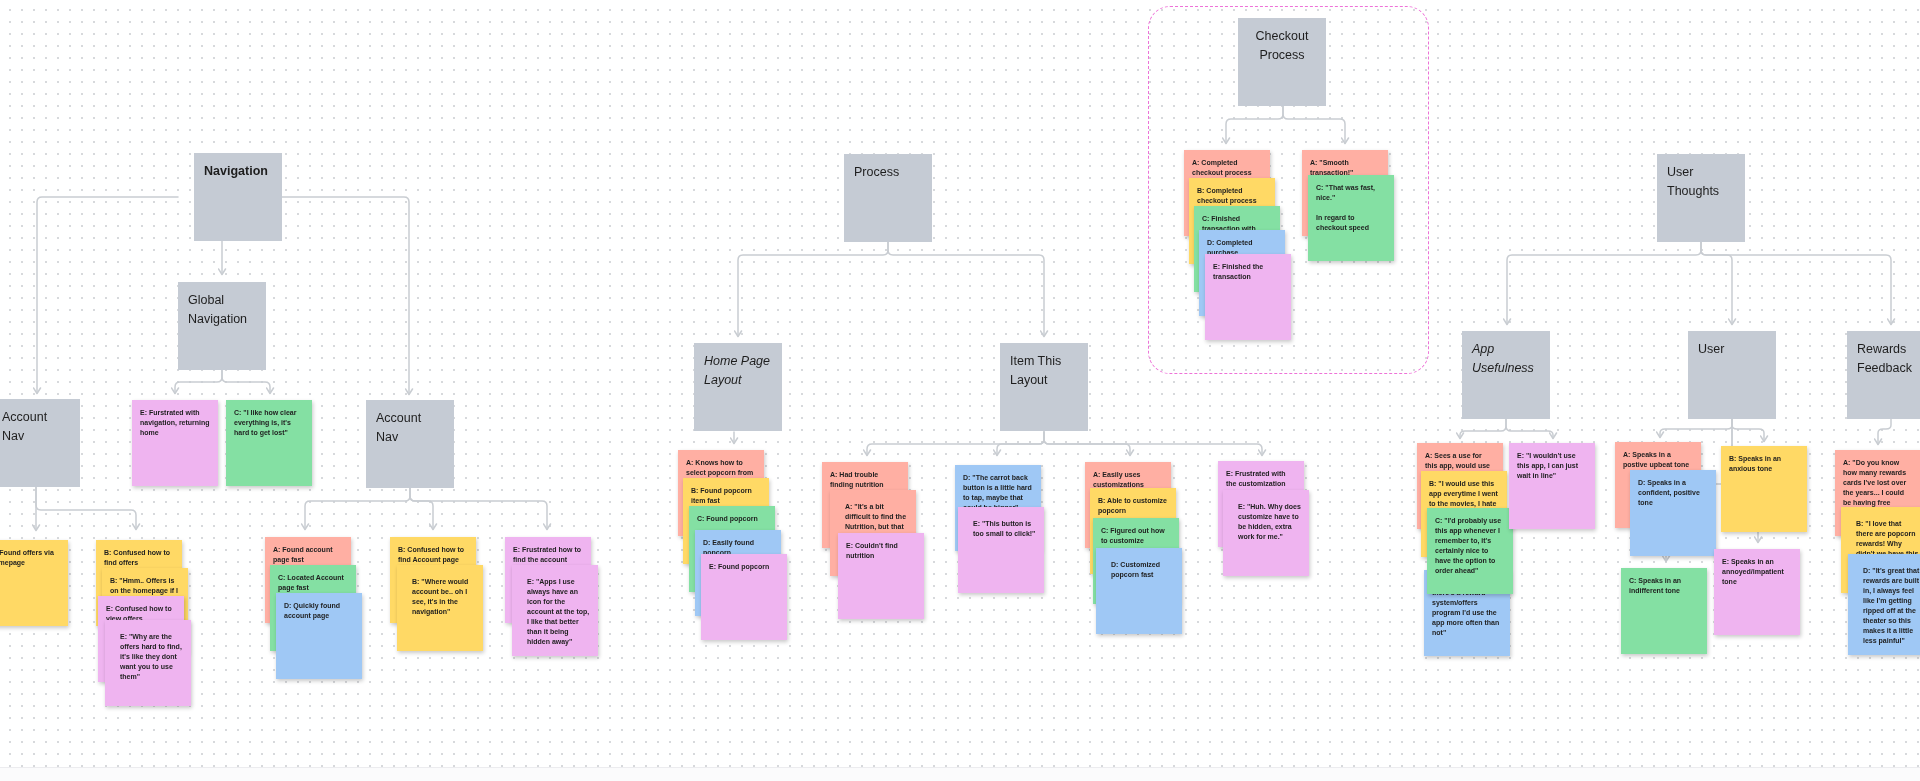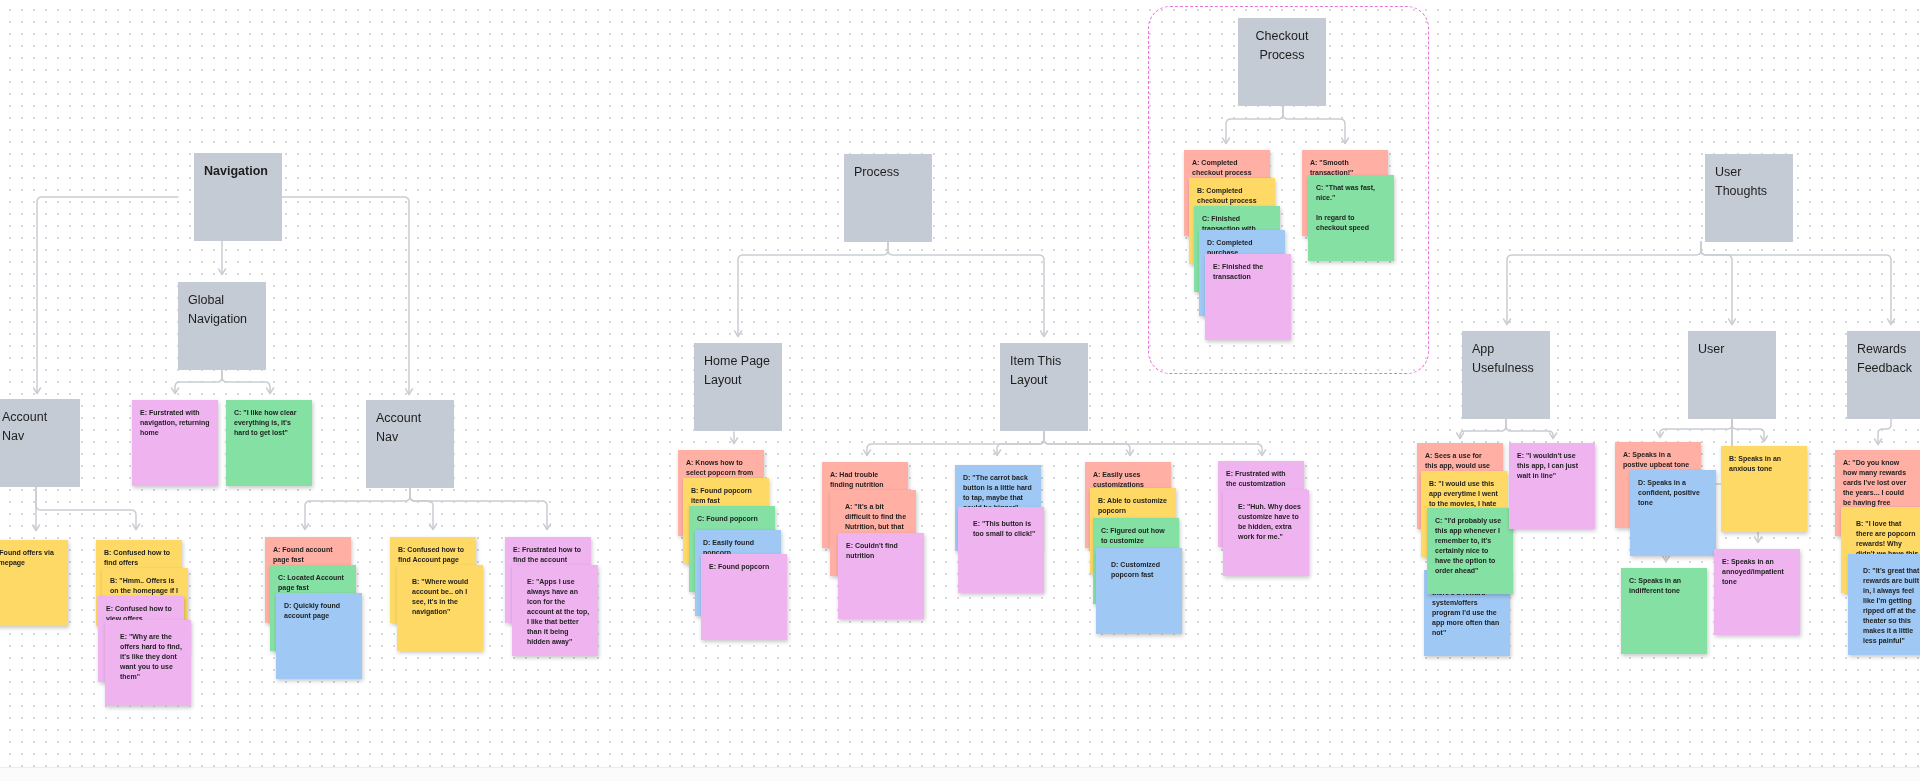--- a/index.html
+++ b/index.html
@@ -85,25 +85,25 @@
         <path d="M1732,419 L1732,474 Q1732,479 1737,479 L1753,479 Q1758,479 1758,484 L1758,542" fill="none" stroke="#C9CDD2" stroke-width="1.5" stroke-linecap="round" marker-end="url(#arrowhead)"></path>
         <path d="M1891,419 L1891,425 Q1891,429 1886,429 L1883,429 Q1878,429 1878,433 L1878,444" fill="none" stroke="#C9CDD2" stroke-width="1.5" stroke-linecap="round" marker-end="url(#arrowhead)"></path>
       </g>
   </svg>
   <div id="node-layer">
       <div class="node" style="left: 194px; top: 153px; font-weight: bold;"><span>Navigation</span></div>
       <div class="node" style="left: 178px; top: 282px;"><span>Global Navigation</span></div>
       <div class="node" style="left: -8px; top: 399px;"><span>Account Nav</span></div>
       <div class="node" style="left: 366px; top: 400px;"><span>Account Nav</span></div>
       <div class="node" style="left: 844px; top: 154px;"><span>Process</span></div>
-      <div class="node" style="left: 694px; top: 343px;"><span>Home Page Layout</span></div>
+      <div class="node" style="left: 694px; top: 343px; font-style: italic;"><span>Home Page Layout</span></div>
       <div class="node" style="left: 1000px; top: 343px;"><span>Item This Layout</span></div>
       <div class="node" style="left: 1238px; top: 18px; text-align: center;"><span>Checkout Process</span></div>
-      <div class="node" style="left: 1657px; top: 154px; margin-left: 48px;"><span>User Thoughts</span></div>
-      <div class="node" style="left: 1462px; top: 331px;"><span>App Usefulness</span></div>
+      <div class="node" style="left: 1657px; top: 154px;"><span>User Thoughts</span></div>
+      <div class="node" style="left: 1462px; top: 331px; font-style: italic;"><span>App Usefulness</span></div>
       <div class="node" style="left: 1688px; top: 331px;"><span>User</span></div>
       <div class="node" style="left: 1847px; top: 331px;"><span>Rewards Feedback</span></div>
     </div>
   <div id="sticky-layer">
       <div class="sticky c-pink" style="left: 132px; top: 400px;">E: Furstrated with navigation, returning home</div>
       <div class="sticky c-green" style="left: 226px; top: 400px;">C: "I like how clear everything is, it's hard to get lost"</div>
       <div class="sticky c-yellow" style="left: -18px; top: 540px;">A: Found offers via homepage</div>
       <div class="sticky c-yellow" style="left: 96px; top: 540px;">B: Confused how to find offers</div>
       <div class="sticky c-yellow" style="left: 102px; top: 568px;">B: "Hmm.. Offers is on the homepage if I scroll down"</div>
       <div class="sticky c-pink" style="left: 98px; top: 596px;">E: Confused how to view offers</div>

